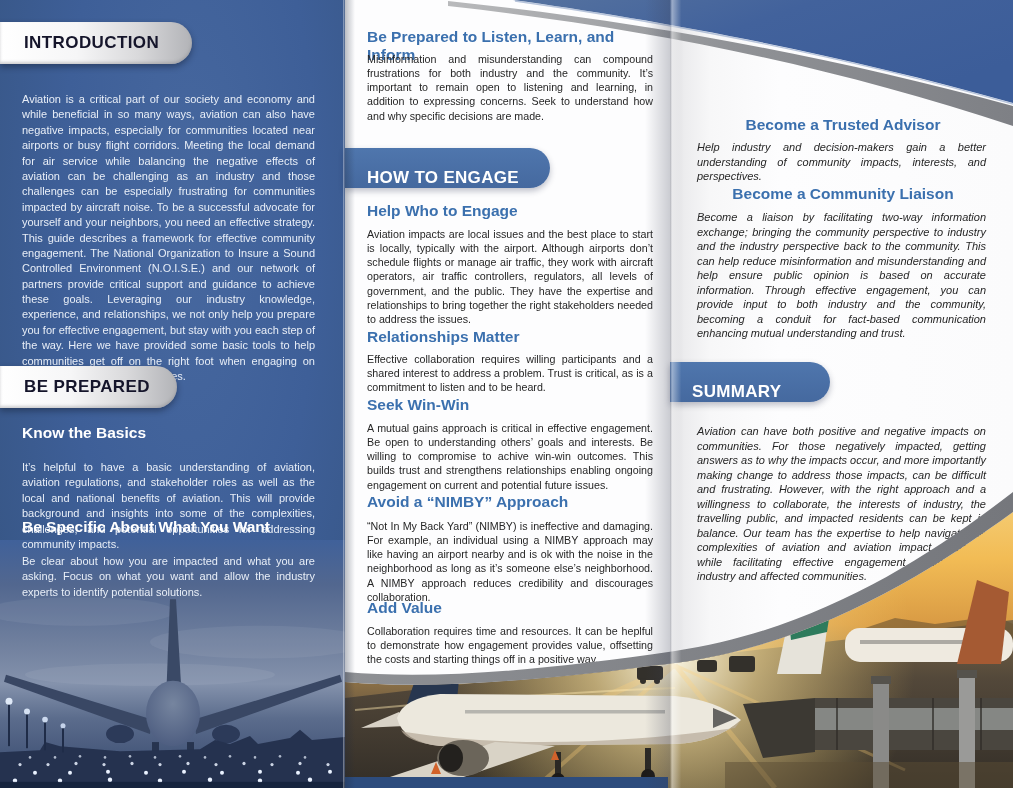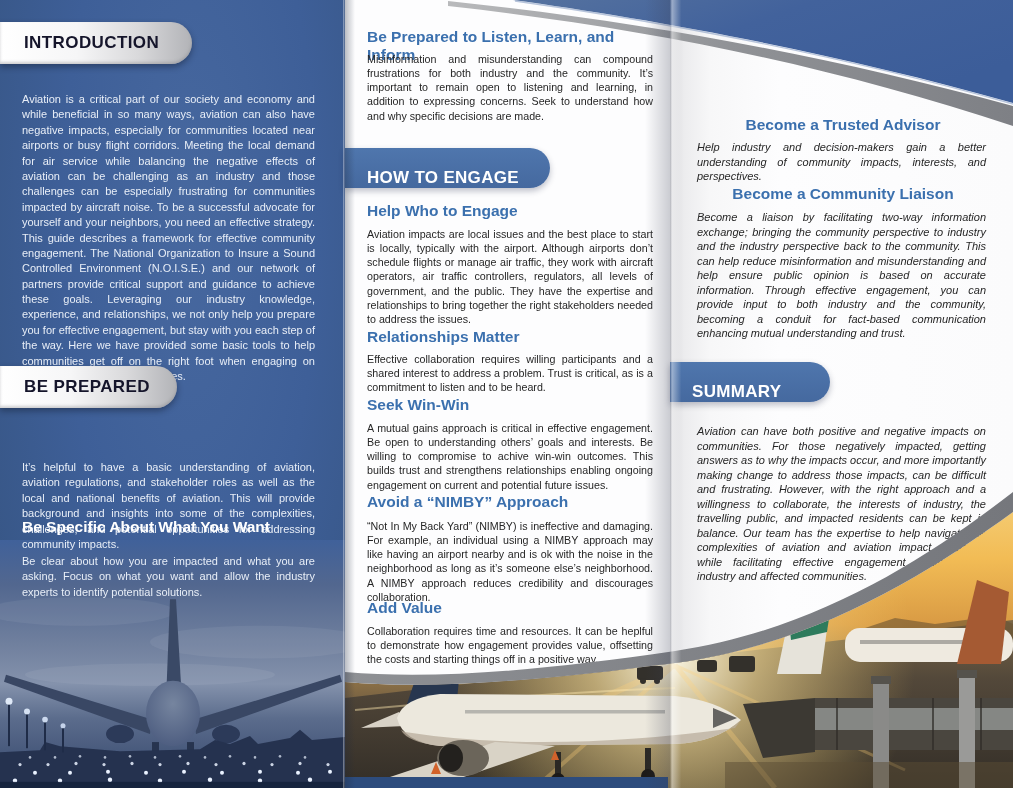--- a/index.html
+++ b/index.html
@@ -156,20 +156,21 @@
     </div>
 
     <div class="pill-silver" style="top:22px;width:168px;">
       <span>INTRODUCTION</span>
     </div>
     <p class="txt p1-b" style="top:81px;">Aviation is a critical part of our society and economy and while beneficial in so many ways, aviation can also have negative impacts, especially for communities located near airports or busy flight corridors.  Meeting the local demand for air service while balancing the negative effects of aviation can be challenging as an industry and those challenges can be especially frustrating for communities impacted by aircraft noise. To be a successful advocate for yourself and your neighbors, you need an effective strategy.  This guide describes a framework for effective community engagement. The National Organization to Insure a Sound Controlled Environment (N.O.I.S.E.) and our network of partners provide critical support and guidance to achieve these goals. Leveraging our industry knowledge, experience, and relationships, we not only help you prepare you for effective engagement, but stay with you each step of the way. Here we have provided some basic tools to help communities get off on the right foot when engaging on these critical and complex issues.</p>
 
     <div class="pill-silver" style="top:366px;width:153px;">
       <span>BE PREPARED</span>
     </div>
+    <h3 class="txt p1-h" style="top:424px;margin:0;">Know the Basics</h3>
     <p class="txt p1-b" style="top:449px;">It’s helpful to have a basic understanding of aviation, aviation regulations, and stakeholder roles as well as the local and national benefits of aviation.  This will provide background and insights into some of the complexities, challenges, and potential opportunities for addressing community impacts.</p>
     <h3 class="txt p1-h" style="top:518px;margin:0;">Be Specific About What You Want</h3>
     <p class="txt p1-b" style="top:543px;">Be clear about how you are impacted and what you are asking. Focus on what you want and allow the industry experts to identify potential solutions.</p>
   </section>
 
   <section class="panel panel-mid">
     <h3 class="h-blue" style="top:28px;margin:0;">Be Prepared to Listen, Learn, and Inform</h3>
     <p class="b-dark" style="top:52px;margin:0;">Misinformation and misunderstanding can compound frustrations for both industry and the community.  It’s important to remain open to listening and learning, in addition to expressing concerns. Seek to understand how and why specific decisions are made.</p>
 
     <div class="pill-blue" style="top:148px;width:183px;">

